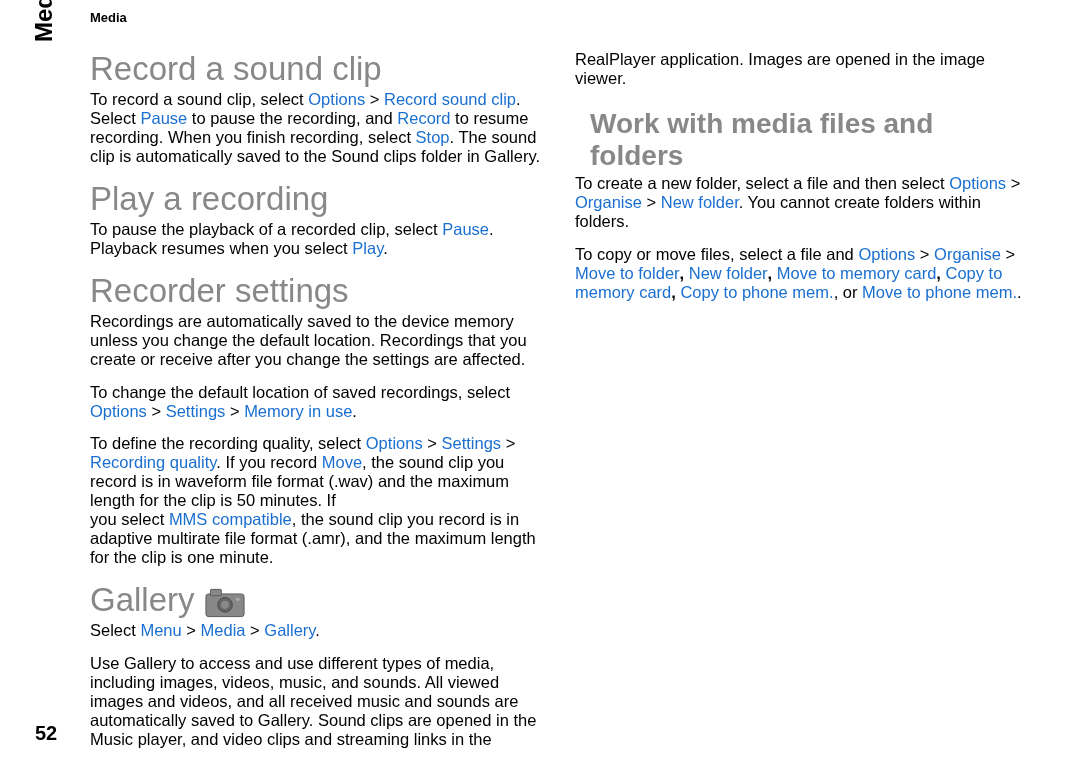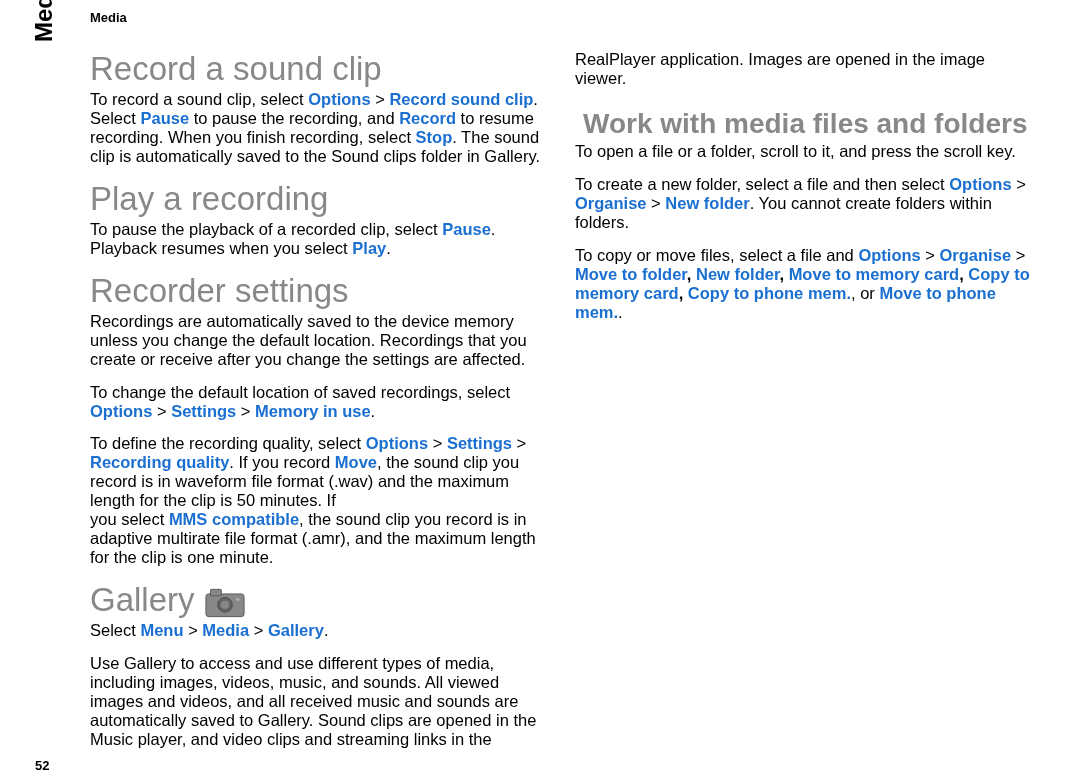--- a/index.html
+++ b/index.html
@@ -27,23 +27,22 @@
     transform: rotate(-90deg);
     transform-origin: left top;
     font-size: 24px;
     font-weight: bold;
     white-space: nowrap;
   }
   .page-number {
     position: absolute;
     top: 722px;
     left: 35px;
-    font-size: 13px;
+    font-size: 20px;
     font-weight: bold;
-    margin-top: 36px;
   }
   .content {
     position: absolute;
     top: 50px;
     left: 90px;
     right: 50px;
     bottom: 30px;
     column-count: 2;
     column-gap: 30px;
     column-fill: auto;
@@ -54,28 +53,28 @@
     font-size: 33px;
     font-weight: normal;
     color: #888;
     margin: 0 0 2px 0;
   }
   h1.tight-top { margin-top: 14px; }
   h2 {
     font-size: 28px;
     font-weight: bold;
     color: #888;
-    margin: 20px 0 2px 8px;
+    margin: 20px 0 2px 15px;
   }
   p {
     margin: 0 0 14px 0;
     text-align: left;
   }
   .b { font-weight: bold; }
-  .lk { color: #1a6fd1; font-weight: bold; }
+  .lk { color: #1a6fd1; font-weight: normal; }
   .gallery-heading {
     display: flex;
     align-items: center;
     gap: 10px;
   }
   .gallery-icon {
     display: inline-block;
   }
   .gallery-icon svg {
     width: 40px;
@@ -128,21 +127,20 @@
         <circle cx="36" cy="12" r="2" fill="#aaa"></circle>
       </svg>
     </span>
   </h1>
   <p>
     <span>Select </span><span class="lk">Menu</span><span> &gt; </span><span class="lk">Media</span><span> &gt; </span><span class="lk">Gallery</span><span>.</span>
   </p>
   <p>Use Gallery to access and use different types of media, including images, videos, music, and sounds. All viewed images and videos, and all received music and sounds are automatically saved to Gallery. Sound clips are opened in the Music player, and video clips and streaming links in the RealPlayer application. Images are opened in the image viewer.</p>
 
   <h2>Work with media files and folders</h2>
-  <p>To open a file or a folder, scroll to it, and press the scroll key.</p>
   <p>
     <span>To create a new folder, select a file and then select </span><span class="lk">Options</span><span> &gt; </span><span class="lk">Organise</span><span> &gt; </span><span class="lk">New folder</span><span>. You cannot create folders within folders.</span>
   </p>
   <p>
     <span>To copy or move files, select a file and </span><span class="lk">Options</span><span> &gt; </span><span class="lk">Organise</span><span> &gt; </span><span class="lk">Move to folder</span><span class="b">, </span><span class="lk">New folder</span><span class="b">, </span><span class="lk">Move to memory card</span><span class="b">, </span><span class="lk">Copy to memory card</span><span class="b">, </span><span class="lk">Copy to phone mem.</span><span>, or </span><span class="lk">Move to phone mem.</span><span>.</span>
   </p>
 
 </div>
 
 </body></html>

